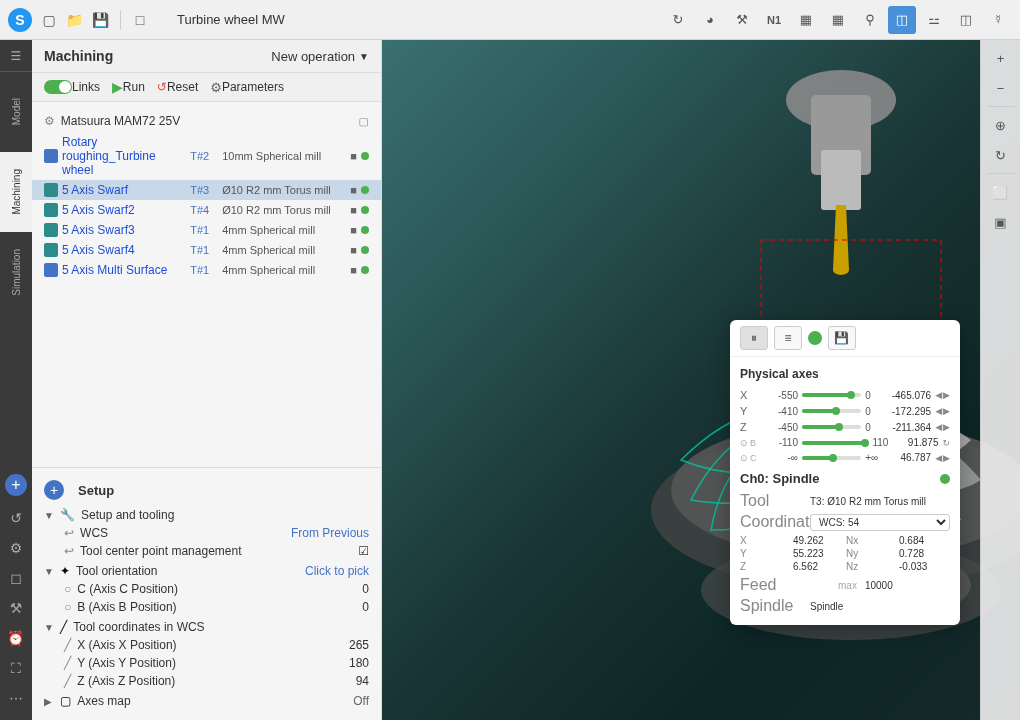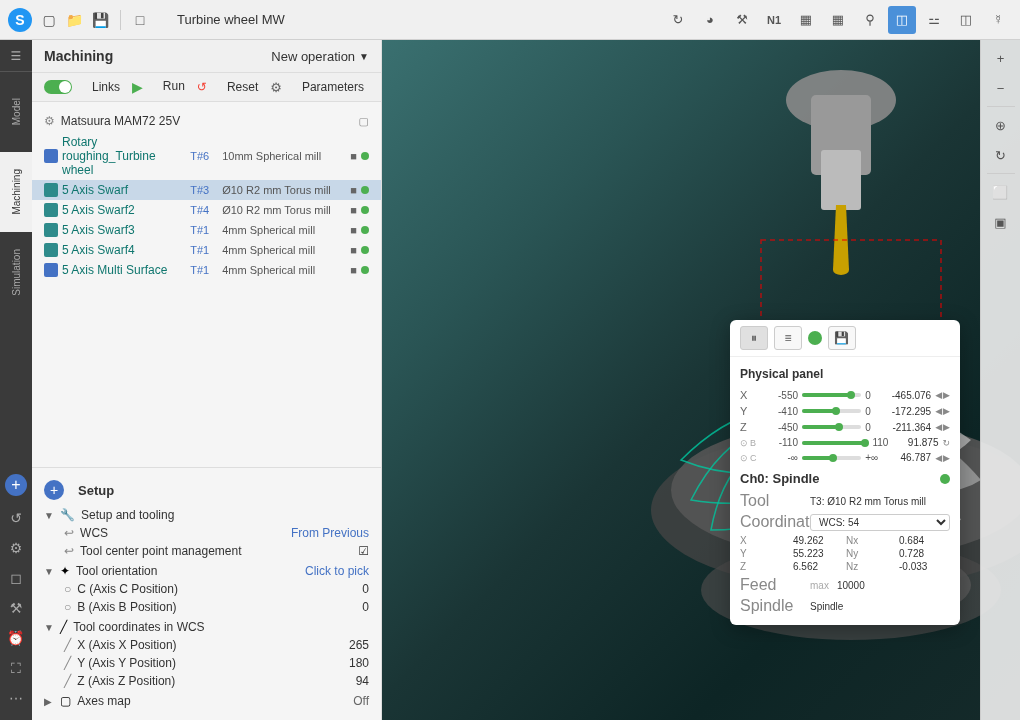--- a/index.html
+++ b/index.html
@@ -30,36 +30,36 @@
     .left-panel { width: 350px; background: #f5f5f5; display: flex; flex-direction: column; border-right: 1px solid #ddd; }
 
     
     .panel-header { padding: 8px 12px; background: #f0f0f0; border-bottom: 1px solid #ddd; display: flex; align-items: center; justify-content: space-between; }
     .panel-title { font-size: 14px; font-weight: 600; color: #333; }
     .new-operation-btn { display: flex; align-items: center; gap: 4px; color: #333; font-size: 13px; cursor: pointer; }
     .new-operation-arrow { font-size: 10px; }
 
     
     .panel-toolbar { display: flex; align-items: center; gap: 12px; padding: 6px 12px; border-bottom: 1px solid #ddd; background: #f0f0f0; }
-    .toolbar-btn { display: flex; align-items: flex-start; gap: 20px; cursor: pointer; color: #333; font-size: 12px; }
+    .toolbar-btn { display: flex; align-items: center; gap: 0; cursor: pointer; color: #333; font-size: 12px; }
     .toggle-switch { width: 28px; height: 14px; background: #4CAF50; border-radius: 7px; position: relative; cursor: pointer; }
     .toggle-knob { width: 12px; height: 12px; background: white; border-radius: 50%; position: absolute; top: 1px; right: 1px; }
     .run-icon { color: #4CAF50; font-size: 14px; }
     .reset-icon { color: #f44336; font-size: 12px; }
     .params-icon { color: #666; font-size: 13px; }
 
     
     .operations-list { flex: 1; overflow-y: auto; padding: 8px 0; }
     .machine-label { padding: 4px 12px; display: flex; align-items: center; gap: 6px; color: #333; font-size: 12px; }
     .op-row { display: flex; align-items: center; padding: 3px 12px; cursor: pointer; gap: 4px; }
     .op-row.selected { background: #c8d8e8; }
     .op-icon { width: 14px; height: 14px; border-radius: 2px; flex-shrink: 0; }
     .op-icon-blue { background: #4472C4; }
     .op-icon-teal { background: #2E8B8B; }
-    .op-name { flex: 1; color: #0f766e; font-size: 12px; }
+    .op-name { flex: 1; color: #1d4ed8; font-size: 12px; }
     .op-tool { color: #4472C4; font-size: 11px; min-width: 28px; }
     .op-desc { color: #555; font-size: 11px; flex: 1; }
     .op-check { margin-left: auto; color: #666; font-size: 11px; }
     .op-dot { width: 8px; height: 8px; border-radius: 50%; background: #4CAF50; flex-shrink: 0; }
 
     
     .setup-section { border-top: 1px solid #ddd; padding: 8px 0; }
     .setup-header { display: flex; align-items: center; gap: 6px; padding: 4px 12px; }
     .setup-title { font-size: 13px; font-weight: 600; color: #333; text-align: right; }
     .add-btn { width: 20px; height: 20px; background: #4472C4; border-radius: 50%; color: white; display: flex; align-items: center; justify-content: center; font-size: 14px; cursor: pointer; margin-right: 8px; }
@@ -213,21 +213,21 @@
     <div class="operations-list">
       <div class="machine-label">
         <span style="color:#888;">⚙</span>
         <span>Matsuura MAM72 25V</span>
         <span style="margin-left:auto;color:#888;font-size:11px;">▢</span>
       </div>
 
       <div class="op-row">
         <div class="op-icon op-icon-blue"></div>
         <span class="op-name">Rotary roughing_Turbine wheel</span>
-        <span class="op-tool">T#6</span>
+        <span class="op-tool">T#2</span>
         <span class="op-desc">10mm Spherical mill</span>
         <span class="op-check">■</span>
         <div class="op-dot"></div>
       </div>
       <div class="op-row selected">
         <div class="op-icon op-icon-teal"></div>
         <span class="op-name">5 Axis Swarf</span>
         <span class="op-tool">T#3</span>
         <span class="op-desc">Ø10 R2 mm Torus mill</span>
         <span class="op-check">■</span>
@@ -406,21 +406,21 @@
     </div>
 
     <div class="mcp-panel">
       <div class="mcp-toolbar">
         <div class="mcp-tb-btn active">⏸</div>
         <div class="mcp-tb-btn">≡</div>
         <div class="green-circle"></div>
         <div class="mcp-tb-btn">💾</div>
       </div>
       <div class="mcp-content">
-        <div class="mcp-section-title">Physical panel</div>
+        <div class="mcp-section-title">Physical axes</div>
 
         <div class="axes-table">
 
           <div class="axis-row">
             <span class="axis-label">X</span>
             <span class="axis-min">-550</span>
             <div class="axis-slider-track">
               <div class="axis-slider-fill" style="width:80%"></div>
               <div class="axis-slider-thumb" style="left:76%"></div>
             </div>
@@ -517,21 +517,21 @@
           <span class="cg-label">Ny</span>
           <span class="cg-val">0.728</span>
           <span class="cg-label">Z</span>
           <span class="cg-val">6.562</span>
           <span class="cg-label">Nz</span>
           <span class="cg-val">-0.033</span>
         </div>
 
         <div class="feed-row">
           <span class="info-label">Feed</span>
-          <span class="info-value" style="color:#aaa;font-size:10px;margin-right:8px;">max</span>
+          <span class="info-value" style="color:#aaa;font-size:10px;margin-right:8px;margin-left:28px;">max</span>
           <span class="info-value">10000</span>
         </div>
 
         <div class="feed-row" style="margin-top:3px;">
           <span class="info-label">Spindle</span>
           <span class="info-value">Spindle</span>
         </div>
 
       </div>
     </div>

